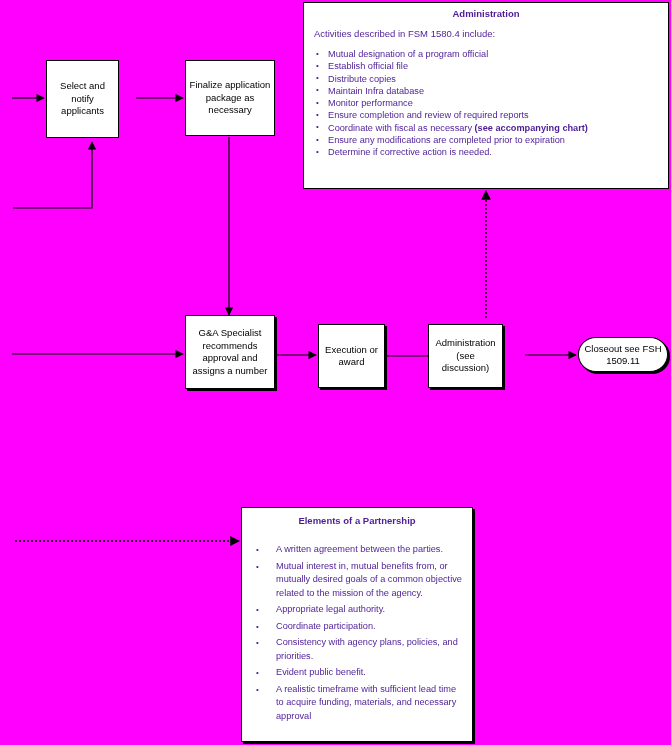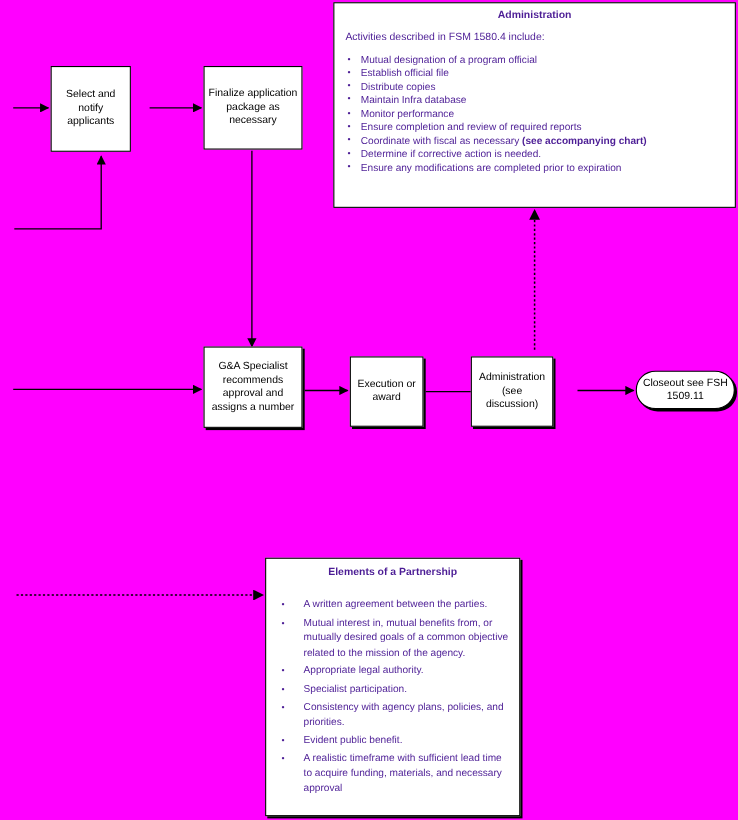--- a/index.html
+++ b/index.html
@@ -201,31 +201,31 @@
     <div class="panel-title">Administration</div>
     <div class="panel-intro">Activities described in FSM 1580.4 include:</div>
     <ul class="panel-list" id="admin-list">
         <li><span>Mutual designation of a program official</span></li>
         <li><span>Establish official file</span></li>
         <li><span>Distribute copies</span></li>
         <li><span>Maintain Infra database</span></li>
         <li><span>Monitor performance</span></li>
         <li><span>Ensure completion and review of required reports</span></li>
         <li><span>Coordinate with fiscal as necessary </span><span class="bold-inline">(see accompanying chart)</span></li>
+        <li><span>Ensure any modifications are completed prior to expiration</span></li>
         <li><span>Determine if corrective action is needed.</span></li>
-        <li><span>Ensure any modifications are completed prior to expiration</span></li>
       </ul>
   </div>
 
   <div class="panel" id="panel-elements">
     <div class="panel-title">Elements of a Partnership</div>
     <ul class="panel-list" id="elements-list">
         <li><span>A written agreement between the parties.</span></li>
         <li><span>Mutual interest in, mutual benefits from, or mutually desired goals of a common objective related to the mission of the agency.</span></li>
         <li><span>Appropriate legal authority.</span></li>
-        <li><span>Specialist participation.</span></li>
+        <li><span>Coordinate participation.</span></li>
         <li><span>Consistency with agency plans, policies, and priorities.</span></li>
         <li><span>Evident public benefit.</span></li>
         <li><span>A realistic timeframe with sufficient lead time to acquire funding, materials, and necessary approval</span></li>
       </ul>
   </div>
 
 </div>
 
 </body></html>

